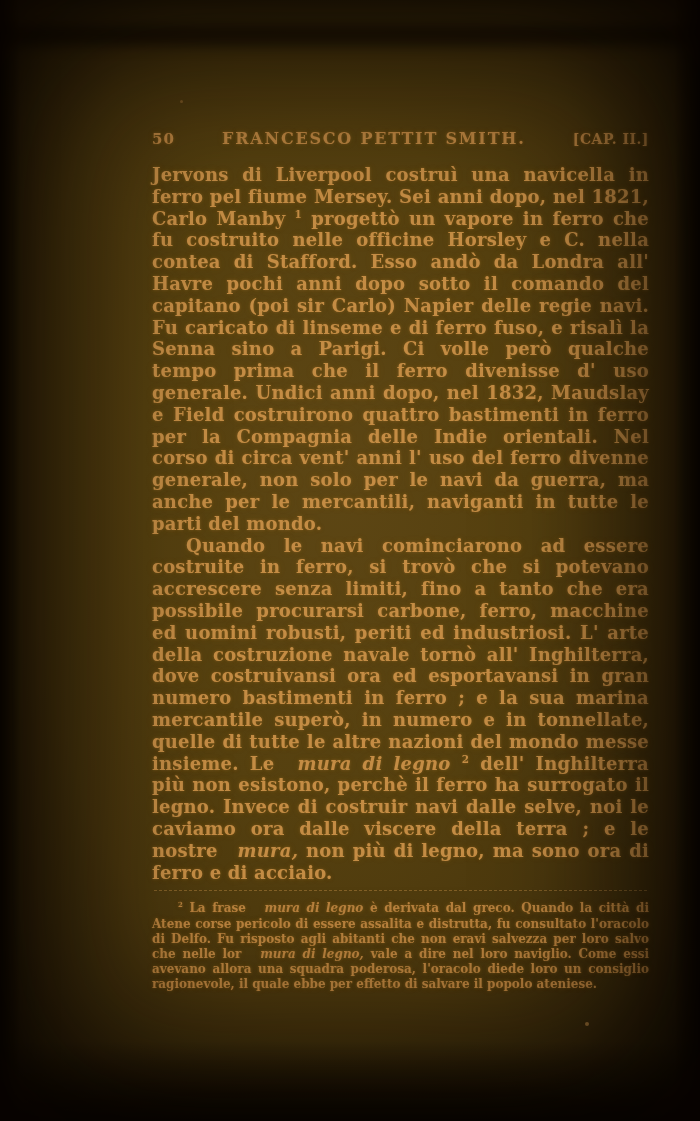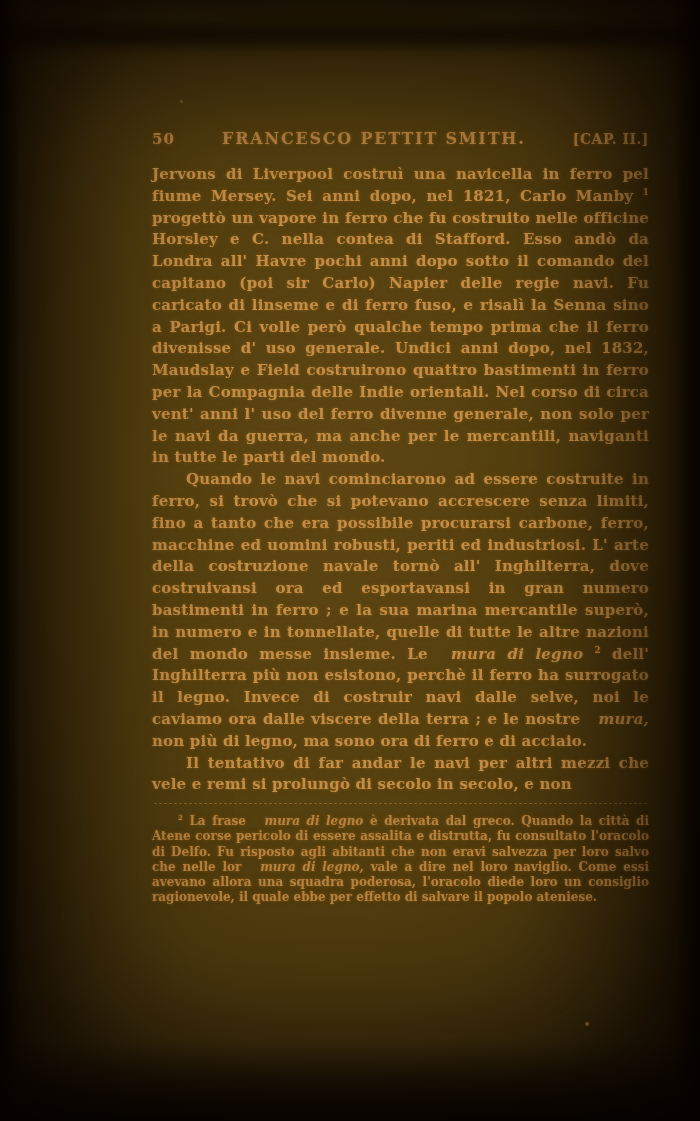--- a/index.html
+++ b/index.html
@@ -31,21 +31,21 @@
     font-weight:bold;
   }
   .header{
     display:flex;justify-content:space-between;align-items:baseline;
     margin-bottom:16px;color:var(--ink-head, #bb8440);
   }
   .pageno{font-size:15px;letter-spacing:1px;}
   .title{font-size:16px;letter-spacing:1.8px;}
   .chapter{font-size:14px;letter-spacing:.5px;}
 
-  .bodytext p{margin:0;font-size:15px;line-height:21.8px;text-align:justify;letter-spacing:.2px;}
+  .bodytext p{margin:0;font-size:18px;line-height:21.8px;text-align:justify;letter-spacing:.2px;}
   .bodytext p.indent{text-indent:34px;}
   sup{font-size:.58em;vertical-align:super;line-height:0;}
   .it{font-style:italic;margin-left:12px;}
 
   .fn-divider{margin:7px 2px 10px;height:0;border-top:1px dashed rgba(205,150,75,0.4);}
 
   .footnotes p{margin:0;font-size:12px;line-height:15.2px;text-align:justify;color:var(--ink-dim, #b8813d);}
   .footnotes p.fnp{text-indent:26px;}
   .footnotes p.trad{text-align:right;padding-right:24px;font-style:italic;text-indent:0;}
 </style>
@@ -59,21 +59,20 @@
 
       <div class="header">
         <span class="pageno">50</span>
         <span class="title">FRANCESCO PETTIT SMITH.</span>
         <span class="chapter">[CAP. II.]</span>
       </div>
 
       <div class="bodytext">
         <p><span>Jervons di Liverpool costruì una navicella in ferro pel fiume Mersey. Sei anni dopo, nel 1821, Carlo Manby </span><sup>1</sup><span> progettò un vapore in ferro che fu costruito nelle officine Horsley e C. nella contea di Stafford. Esso andò da Londra all' Havre pochi anni dopo sotto il comando del capitano (poi sir Carlo) Napier delle regie navi. Fu caricato di linseme e di ferro fuso, e risalì la Senna sino a Parigi. Ci volle però qualche tempo prima che il ferro divenisse d' uso generale. Undici anni dopo, nel 1832, Maudslay e Field costruirono quattro bastimenti in ferro per la Compagnia delle Indie orientali. Nel corso di circa vent' anni l' uso del ferro divenne generale, non solo per le navi da guerra, ma anche per le mercantili, naviganti in tutte le parti del mondo.</span></p>
         <p class="indent"><span>Quando le navi cominciarono ad essere costruite in ferro, si trovò che si potevano accrescere senza limiti, fino a tanto che era possibile procurarsi carbone, ferro, macchine ed uomini robusti, periti ed industriosi. L' arte della costruzione navale tornò all' Inghilterra, dove costruivansi ora ed esportavansi in gran numero bastimenti in ferro ; e la sua marina mercantile superò, in numero e in tonnellate, quelle di tutte le altre nazioni del mondo messe insieme. Le </span><span class="it">mura di legno </span><sup>2</sup><span> dell' Inghilterra più non esistono, perchè il ferro ha surrogato il legno. Invece di costruir navi dalle selve, noi le caviamo ora dalle viscere della terra ; e le nostre </span><span class="it">mura,</span><span> non più di legno, ma sono ora di ferro e di acciaio.</span></p>
-        <p class="indent"><span>Il tentativo di far andar le navi per altri mezzi che vele e remi si prolungò di secolo in secolo, e non</span></p>
       </div>
 
       <div class="fn-divider"></div>
 
       <div class="footnotes">
         <p class="fnp"><sup>2</sup><span> La frase </span><span class="it">mura di legno</span><span> è derivata dal greco. Quando la città di Atene corse pericolo di essere assalita e distrutta, fu consultato l'oracolo di Delfo. Fu risposto agli abitanti che non eravi salvezza per loro salvo che nelle lor </span><span class="it">mura di legno,</span><span> vale a dire nel loro naviglio. Come essi avevano allora una squadra poderosa, l'oracolo diede loro un consiglio ragionevole, il quale ebbe per effetto di salvare il popolo ateniese.</span></p>
       </div>
 
     </div>
 

